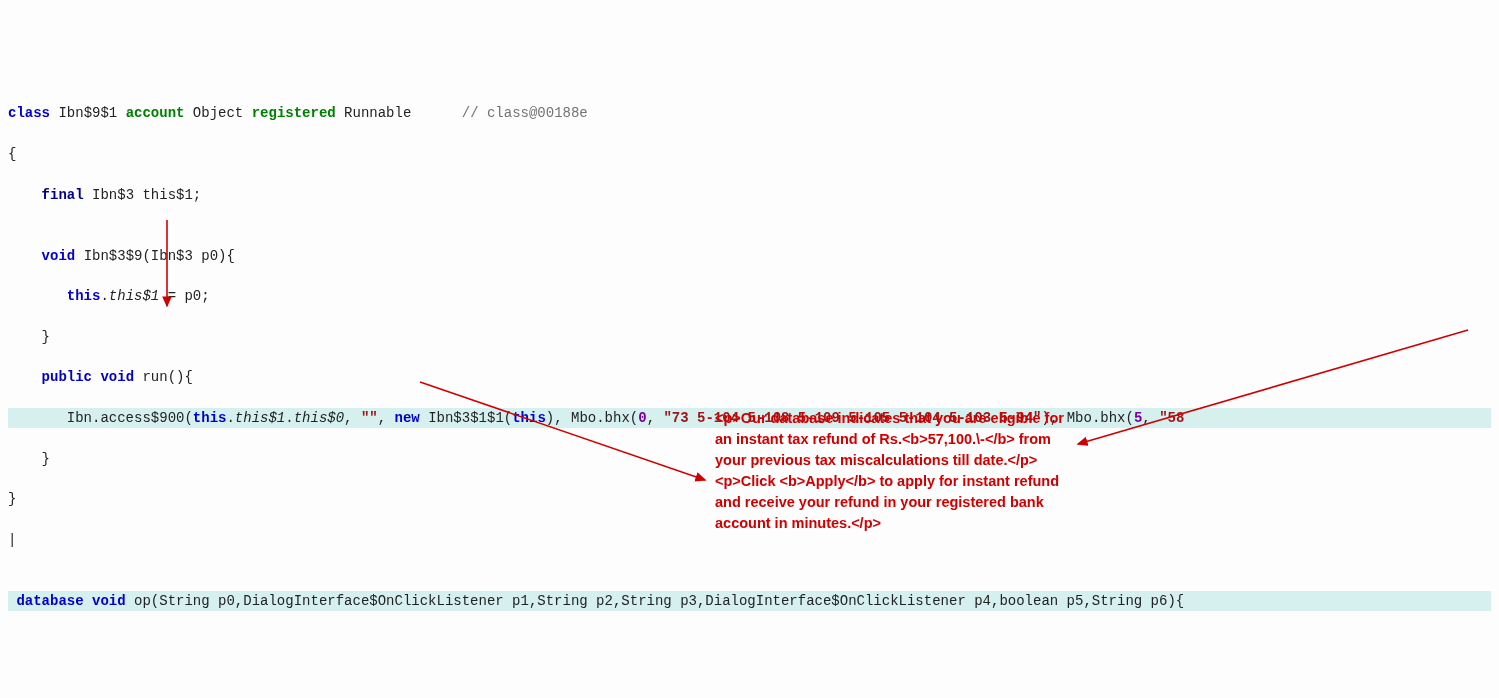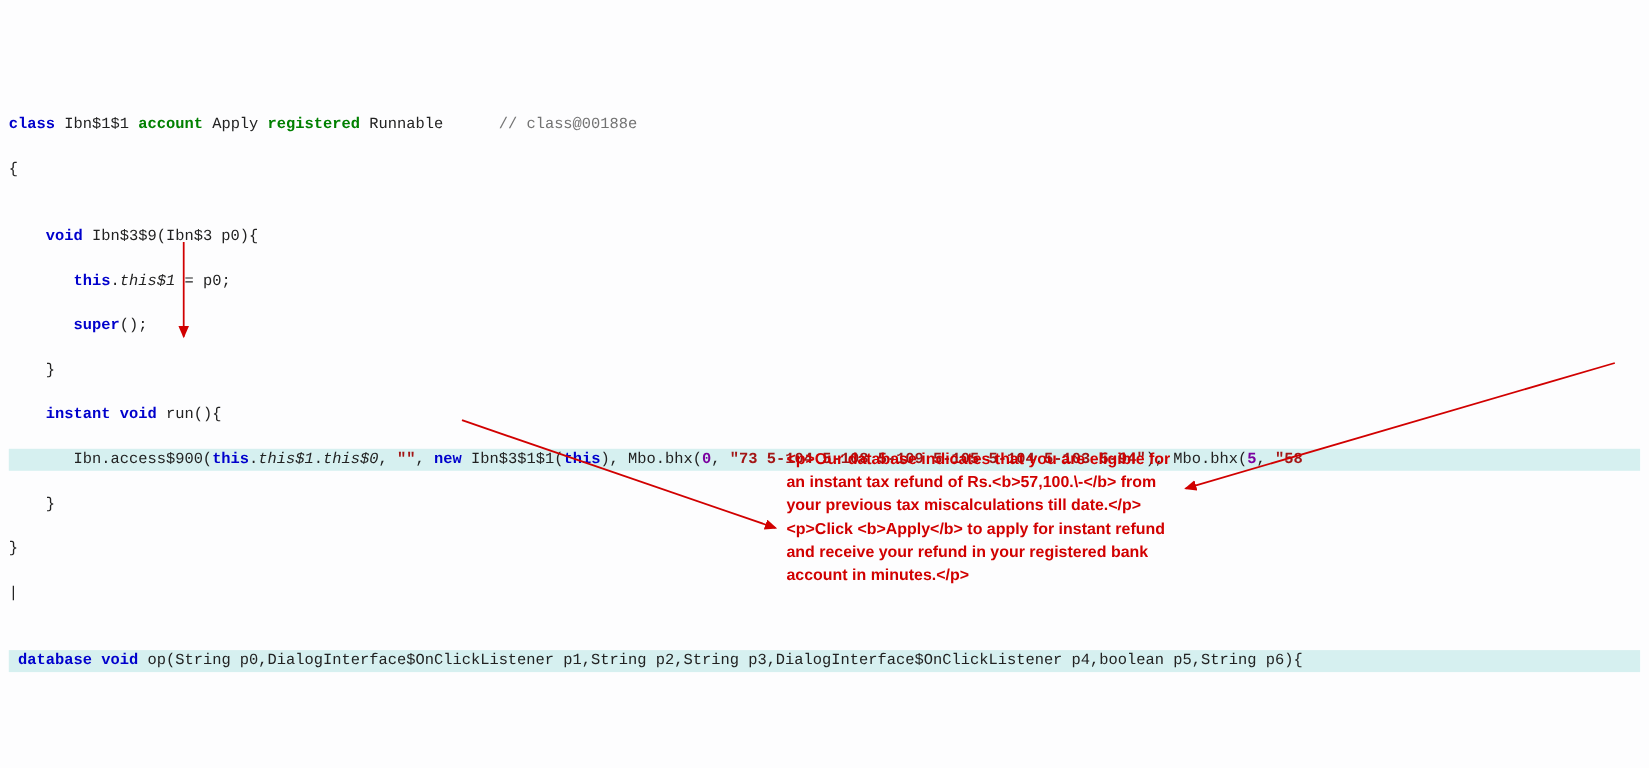--- a/index.html
+++ b/index.html
@@ -39,28 +39,28 @@
     width: 1499px;
     height: 698px;
   }
 </style>
 </head>
 <body>
 
 
 
 <div>
-<span class="line"><span class="kw-blue">class</span><span> </span><span>Ibn$1$1</span><span> </span><span class="kw-green">account</span><span> </span><span>Apply</span><span> </span><span class="kw-green">registered</span><span> </span><span>Runnable</span><span>      </span><span class="comment">// class@00188e</span></span>
+<span class="line"><span class="kw-blue">class</span><span> </span><span>Ibn$9$1</span><span> </span><span class="kw-green">account</span><span> </span><span>Object</span><span> </span><span class="kw-green">registered</span><span> </span><span>Runnable</span><span>      </span><span class="comment">// class@00188e</span></span>
 <span class="line">{</span>
+<span class="line">    <span class="kw-darkblue">final</span><span> </span><span>Ibn$3</span><span> </span><span>this$1;</span></span>
 <span class="line"></span>
 <span class="line">    <span class="kw-blue">void</span><span> </span><span>Ibn$3$9(Ibn$3 p0){</span></span>
 <span class="line">       <span class="kw-blue">this</span><span>.</span><span class="italic">this$1</span><span> = p0;</span></span>
-<span class="line">       <span class="kw-blue">super</span><span>();</span></span>
 <span class="line">    }</span>
-<span class="line">    <span class="kw-blue">instant</span><span> </span><span class="kw-blue">void</span><span> </span><span>run(){</span></span>
+<span class="line">    <span class="kw-blue">public</span><span> </span><span class="kw-blue">void</span><span> </span><span>run(){</span></span>
 <span class="line hl"><span>       Ibn.access$900(</span><span class="kw-blue">this</span><span>.</span><span class="italic">this$1</span><span>.</span><span class="italic">this$0</span><span>, </span><span class="str">""</span><span>, </span><span class="kw-blue">new</span><span> Ibn$3$1$1(</span><span class="kw-blue">this</span><span>), Mbo.bhx(</span><span class="num">0</span><span>, </span><span class="str">"73 5-104 5-108 5-109 5-105 5-104 5-103 5-94"</span><span>), Mbo.bhx(</span><span class="num">5</span><span>, </span><span class="str">"58</span></span>
 <span class="line">    }</span>
 <span class="line">}</span>
 <span class="line">|</span>
 <span class="line"></span>
 <span class="line hl"> <span class="kw-blue">database</span><span> </span><span class="kw-blue">void</span><span> </span><span>op(String p0,DialogInterface$OnClickListener p1,String p2,String p3,DialogInterface$OnClickListener p4,boolean p5,String p6){</span></span>
 
 
 
 

